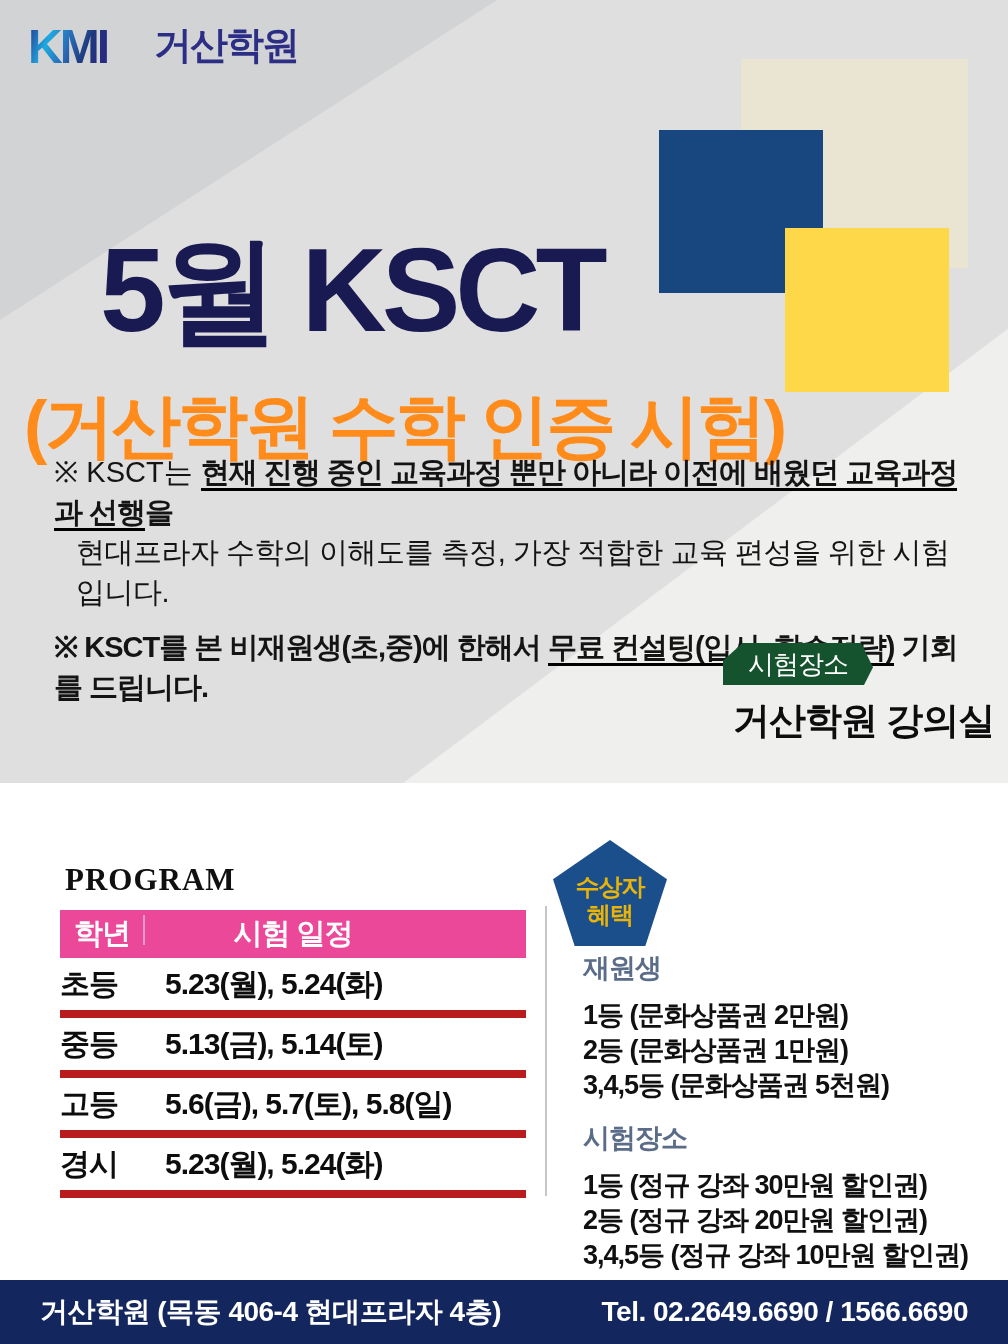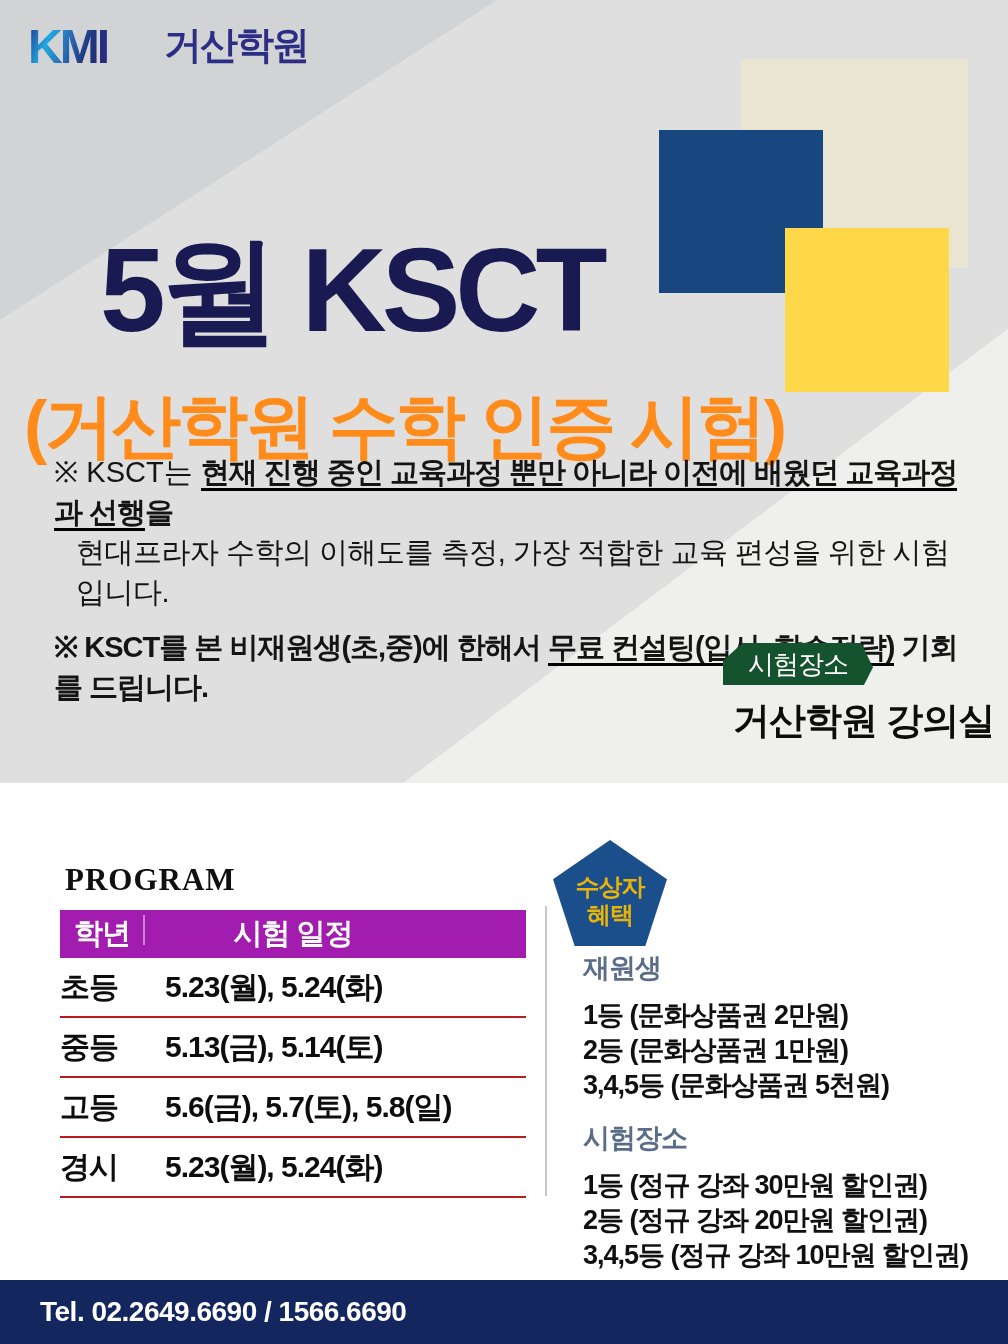--- a/index.html
+++ b/index.html
@@ -18,21 +18,21 @@
   .wedge-light {
     position:absolute; left:0; top:0; width:100%; height:100%;
     background:#efefee; clip-path:polygon(100% 42%, 100% 100%, 40% 100%);
   }
   .sq { position:absolute; }
   .sq-cream  { left:741px; top:59px;  width:227px; height:209px; background:#eae5d2; }
   .sq-navy   { left:659px; top:130px; width:164px; height:163px; background:#17477e; }
   .sq-yellow { left:785px; top:228px; width:164px; height:164px; background:#ffd84a; }
 
   .logo { position:absolute; left:28px; top:20px; display:flex; align-items:center; }
-  .logo-name { font-size:38px; font-weight:800; color:#2c2d85; letter-spacing:-2px; margin-left:12px; }
+  .logo-name { font-size:38px; font-weight:800; color:#2c2d85; letter-spacing:-2px; margin-left:2px; }
 
   .hero-title {
     position:absolute; left:100px; top:226px; white-space:nowrap;
     font-size:118px; line-height:1.1; font-weight:800; letter-spacing:-5px; color:#1a1a52;
   }
   .hero-subtitle {
     position:absolute; left:24px; top:360px; white-space:nowrap;
     font-size:70px; font-weight:800; letter-spacing:-3px; color:#ff8c1a;margin-top:20px;
   }
 
@@ -51,28 +51,28 @@
   }
   .venue-text { position:absolute; left:733px; top:696px; font-size:37px; font-weight:800; letter-spacing:-1px; color:#0d0d0d; white-space:nowrap; }
 
   
   .program-heading {
     position:absolute; left:65px; top:862px;
     font-family:"Liberation Serif", serif; font-size:31px; font-weight:700; letter-spacing:1px; color:#101010;
   }
   .ptable { position:absolute; left:60px; top:910px; width:466px; }
   .ptable-head {
-    position:relative; height:48px; background:#a21caf; color:#fff;
+    position:relative; height:48px; background:#ec4899; color:#fff;
     display:flex; align-items:center; font-size:29px; font-weight:700; letter-spacing:-1px;
   }
   .col-grade-h { position:absolute; left:14px; }
   .col-sched-h { width:100%; text-align:center; }
   .head-divider { position:absolute; left:83px; top:5px; width:2px; height:30px; background:rgba(220,225,235,0.55); }
   .prow {
-    display:flex; align-items:center; height:60px; border-bottom:2px solid #b91c1c;
+    display:flex; align-items:center; height:60px; border-bottom:8px solid #b91c1c;
     font-size:30px; font-weight:800; letter-spacing:-1px; color:#0d0d0d;
   }
   .prow .grade { width:105px; }
   .prow .sched { white-space:nowrap; }
 
   
   .pentagon {
     position:absolute; left:553px; top:840px; width:114px; height:106px;
     background:#1b4f8c; color:#eab308;
     clip-path:polygon(50% 0%, 100% 37%, 81% 100%, 19% 100%, 0% 37%);
@@ -173,16 +173,17 @@
     </div>
     <div class="bgroup">
       <div class="bgroup-title">시험장소</div>
       <div class="bitem">1등 (정규 강좌 30만원 할인권)</div>
       <div class="bitem">2등 (정규 강좌 20만원 할인권)</div>
       <div class="bitem">3,4,5등 (정규 강좌 10만원 할인권)</div>
     </div>
   </div>
 
   <div class="footer">
+    <span>거산학원 (목동 406-4 현대프라자 4층)</span>
     <span>Tel. 02.2649.6690 / 1566.6690</span>
   </div>
 
 </div>
 
 </body></html>

